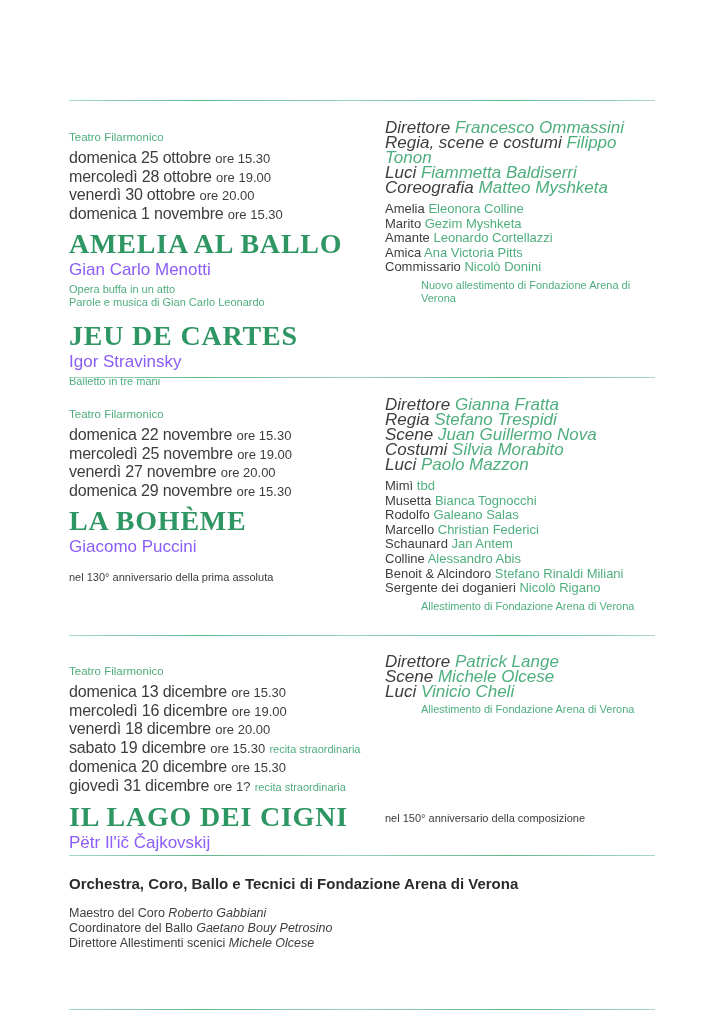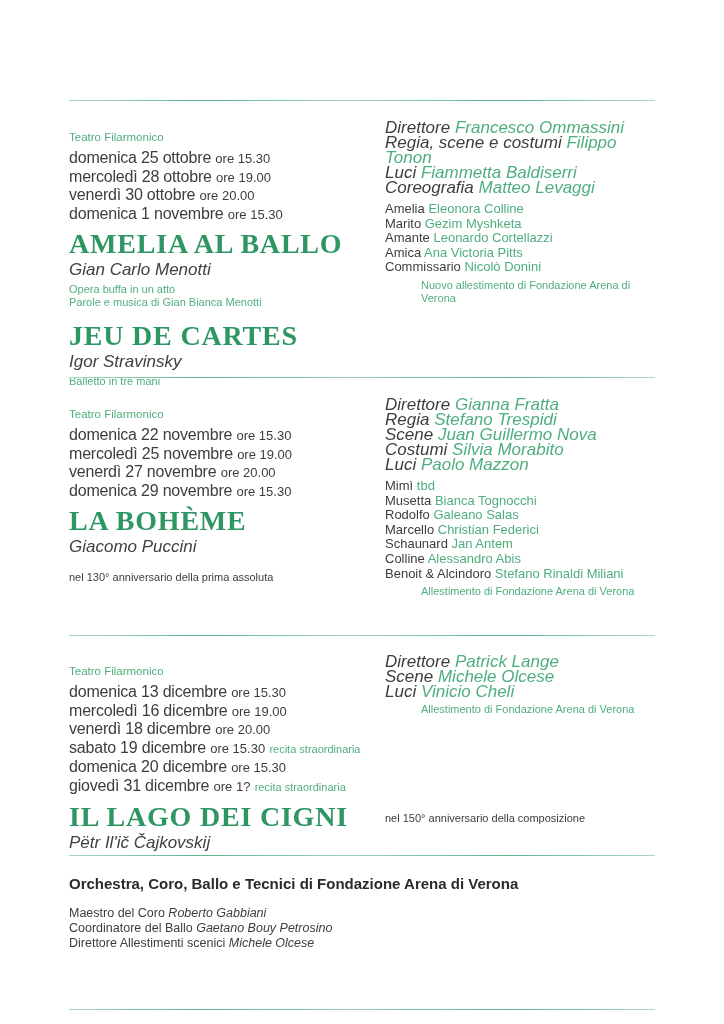--- a/index.html
+++ b/index.html
@@ -12,21 +12,21 @@
     background:linear-gradient(90deg,#a9d9c2,#5fb88a 22%,#9bd2b6 48%,#5fb88a 75%,#a9d9c2);}
   .section{position:absolute;left:69px;width:586px;}
   .col-left{position:absolute;left:0;top:12px;width:312px;}
   .col-right{position:absolute;left:316px;top:2px;width:272px;}
   .venue{font-size:11.5px;line-height:14px;color:#4fae7e;margin-bottom:5px;}
   .date-line{font-size:16px;line-height:17.5px;color:#3d3d3c;letter-spacing:-0.2px;white-space:nowrap;}
   .date-line .time{font-size:13px;letter-spacing:0;}
   .date-line .extra{font-size:11px;color:#4fae7e;letter-spacing:0;}
   .work-title{font-family:"Liberation Serif","DejaVu Serif",serif;font-weight:bold;
     font-size:28px;line-height:30px;color:#2e9663;letter-spacing:0.8px;margin-top:6px;white-space:nowrap;}
-  .composer{font-size:17px;line-height:20px;color:#404040;margin-top:1px;font-style:italic;}
+  .composer{font-size:17px;line-height:20px;color:#8b5cf6;margin-top:1px;}
   .work-desc{font-size:11px;line-height:13px;color:#4fae7e;}
   .desc-block{margin-top:3px;}
   .work+.work{margin-top:12px;}
   .anniv{font-size:11px;line-height:13px;color:#3d3d3c;margin-top:14px;}
   .credit-line{font-size:17px;line-height:15px;font-style:italic;color:#3d3d3c;}
   .credit-line .name{color:#4fae7e;}
   .cast-block{margin-top:7px;}
   .cast-line{font-size:13px;line-height:14.6px;color:#3d3d3c;}
   .cast-line .name{color:#4fae7e;}
   .prod-note{font-size:11px;line-height:13px;color:#4fae7e;margin-top:4px;padding-left:36px;}
@@ -49,37 +49,37 @@
       <div class="date-line"><span>domenica 25 ottobre</span> <span class="time">ore 15.30</span></div>
       <div class="date-line"><span>mercoledì 28 ottobre</span> <span class="time">ore 19.00</span></div>
       <div class="date-line"><span>venerdì 30 ottobre</span> <span class="time">ore 20.00</span></div>
       <div class="date-line"><span>domenica 1 novembre</span> <span class="time">ore 15.30</span></div>
     </div>
     <div class="work">
       <div class="work-title">AMELIA AL BALLO</div>
       <div class="composer">Gian Carlo Menotti</div>
       <div class="desc-block">
         <div class="work-desc">Opera buffa in un atto</div>
-        <div class="work-desc">Parole e musica di Gian Bianca Menotti</div>
+        <div class="work-desc">Parole e musica di Gian Carlo Leonardo</div>
       </div>
     </div>
     <div class="work">
       <div class="work-title">JEU DE CARTES</div>
       <div class="composer">Igor Stravinsky</div>
       <div class="desc-block">
         <div class="work-desc">Balletto in tre mani</div>
       </div>
     </div>
   </div>
   <div class="col-right">
     <div class="credits">
       <div class="credit-line"><span>Direttore</span> <span class="name">Francesco Ommassini</span></div>
       <div class="credit-line"><span>Regia, scene e costumi</span> <span class="name">Filippo Tonon</span></div>
       <div class="credit-line"><span>Luci</span> <span class="name">Fiammetta Baldiserri</span></div>
-      <div class="credit-line"><span>Coreografia</span> <span class="name">Matteo Levaggi</span></div>
+      <div class="credit-line"><span>Coreografia</span> <span class="name">Matteo Myshketa</span></div>
     </div>
     <div class="cast-block">
       <div class="cast-line"><span>Amelia</span> <span class="name">Eleonora Colline</span></div>
       <div class="cast-line"><span>Marito</span> <span class="name">Gezim Myshketa</span></div>
       <div class="cast-line"><span>Amante</span> <span class="name">Leonardo Cortellazzi</span></div>
       <div class="cast-line"><span>Amica</span> <span class="name">Ana Victoria Pitts</span></div>
       <div class="cast-line"><span>Commissario</span> <span class="name">Nicolò Donini</span></div>
     </div>
     <div class="prod-note">Nuovo allestimento di Fondazione Arena di Verona</div>
   </div>
@@ -111,20 +111,21 @@
       <div class="credit-line"><span>Luci</span> <span class="name">Paolo Mazzon</span></div>
     </div>
     <div class="cast-block">
       <div class="cast-line"><span>Mimì</span> <span class="name">tbd</span></div>
       <div class="cast-line"><span>Musetta</span> <span class="name">Bianca Tognocchi</span></div>
       <div class="cast-line"><span>Rodolfo</span> <span class="name">Galeano Salas</span></div>
       <div class="cast-line"><span>Marcello</span> <span class="name">Christian Federici</span></div>
       <div class="cast-line"><span>Schaunard</span> <span class="name">Jan Antem</span></div>
       <div class="cast-line"><span>Colline</span> <span class="name">Alessandro Abis</span></div>
       <div class="cast-line"><span>Benoit &amp; Alcindoro</span> <span class="name">Stefano Rinaldi Miliani</span></div>
+      <div class="cast-line"><span>Sergente dei doganieri</span> <span class="name">Nicolò Rigano</span></div>
     </div>
     <div class="prod-note">Allestimento di Fondazione Arena di Verona</div>
   </div>
 </div>
 
 <div class="divider" style="top:635px"></div>
 
 <div class="section" style="top:652px;height:203px">
   <div class="col-left">
     <div class="venue">Teatro Filarmonico</div>

